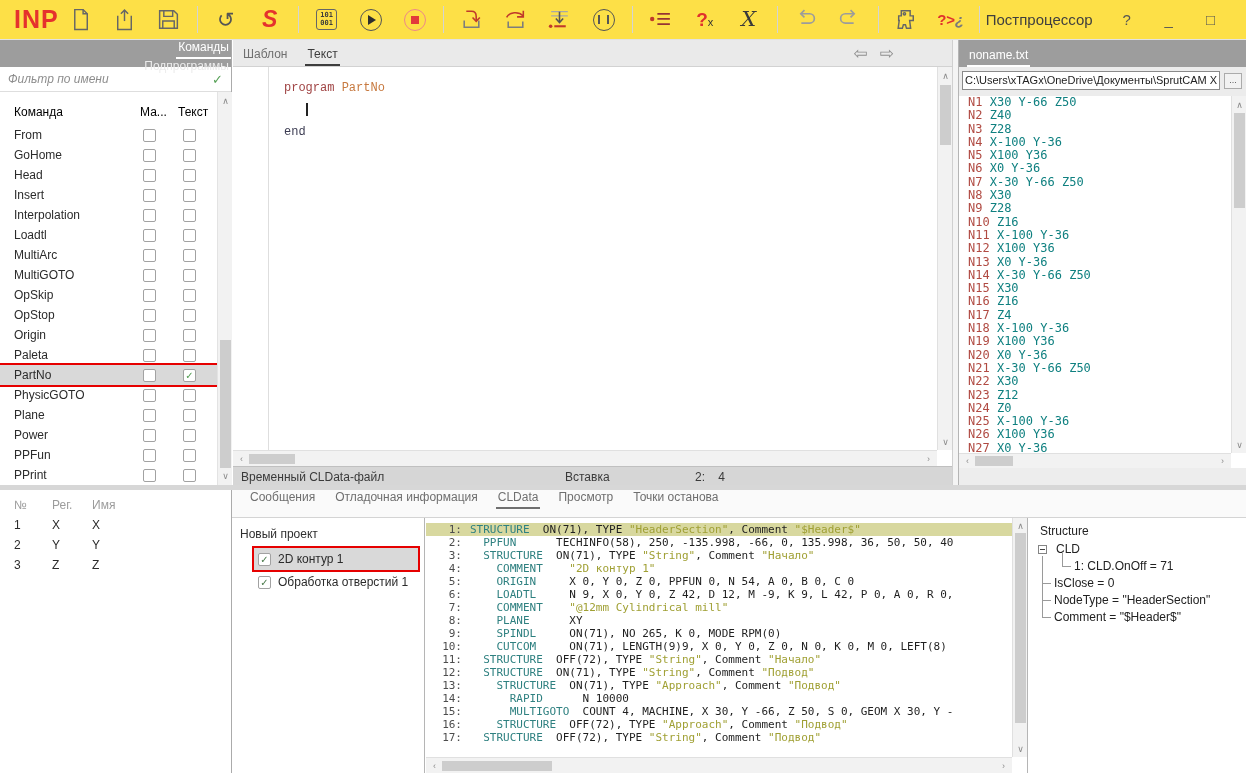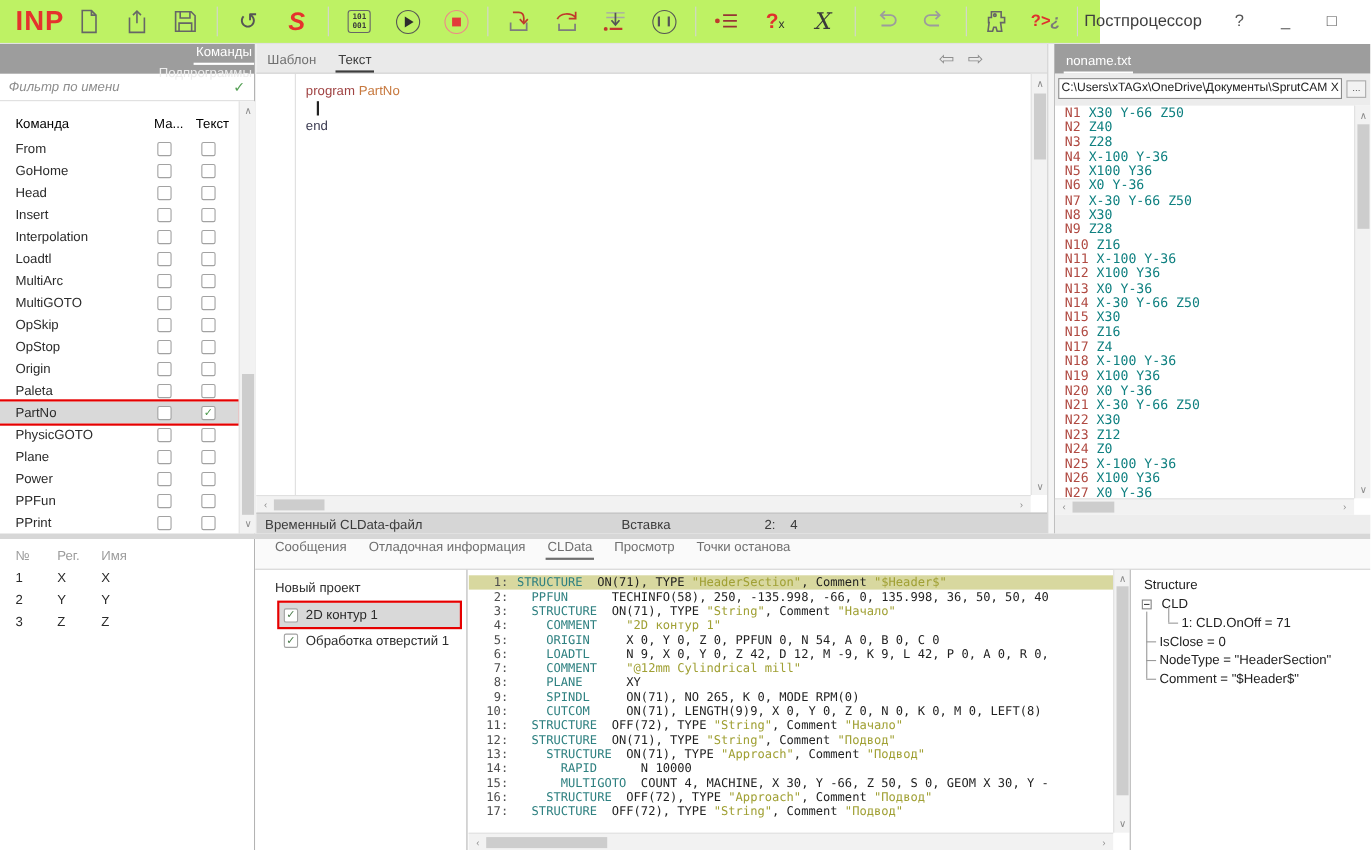--- a/index.html
+++ b/index.html
@@ -1,21 +1,21 @@
 <!DOCTYPE html>
 <html><head>
 <meta charset="utf-8">
 <style>
   html,body{margin:0;padding:0;background:#fff;}
   #app{position:relative;width:1246px;height:773px;background:#fff;overflow:hidden;
        font-family:"Liberation Sans",sans-serif;font-size:12px;color:#2b2b2b;}
   .abs{position:absolute;}
   
-  #toolbar{position:absolute;left:0;top:0;width:1000px;height:40px;display:flex;align-items:center;
-           border-bottom:1px solid #e2e2e2;box-sizing:border-box;padding-left:14px;background:#bef264;}
+  #toolbar{position:absolute;left:0;top:0;width:1246px;height:40px;display:flex;align-items:center;
+           border-bottom:1px solid #e2e2e2;box-sizing:border-box;padding-left:14px;background:#fde047;}
   #logo{color:#e5322d;font-weight:bold;font-size:25px;letter-spacing:1px;width:128px;font-family:"Liberation Sans",sans-serif;}
   .tb-btn{width:30px;height:30px;display:flex;align-items:center;justify-content:center;margin:0 7px;cursor:default;}
   .tb-btn svg{width:25px;height:25px;}
   .tb-sep{width:1px;height:27px;background:#d4d4d4;margin:0 6px;}
   .circ{width:22px;height:22px;border:1.7px solid #555;border-radius:50%;display:flex;align-items:center;justify-content:center;box-sizing:border-box;}
   .circ.red{border-color:#e88;}
   .tri{width:0;height:0;border-left:8px solid #2e2e2e;border-top:5px solid transparent;border-bottom:5px solid transparent;margin-left:2px;}
   .sqr{width:8px;height:8px;background:#e23b3b;}
   .pbars{width:7px;height:9px;border-left:2.4px solid #555;border-right:2.4px solid #555;}
   .bin{font-family:"DejaVu Sans Mono",monospace;font-size:7px;font-weight:bold;line-height:7.5px;
@@ -59,21 +59,21 @@
   #left-bot{left:0;top:490px;width:232px;height:283px;border-right:1px solid #ababab;box-sizing:border-box;background:#fff;}
   #reg-head span{position:absolute;top:8px;color:#9c9c9c;}
   .reg-row span{position:absolute;}
   
   #mid{left:233px;top:40px;width:719px;height:445px;background:#fff;}
   #mid-tabs{position:absolute;left:0;top:0;width:100%;height:27px;}
   #nav-arrows{position:absolute;right:58px;top:3px;display:flex;gap:12px;color:#8f8f8f;font-size:17px;}
   #editor{position:absolute;left:0;top:27px;width:704px;height:383px;}
   #gutter{position:absolute;left:0;top:0;width:36px;height:100%;border-right:1px solid #dedede;box-sizing:border-box;}
   #code{position:absolute;left:45px;top:7px;font-family:"DejaVu Sans Mono",monospace;font-size:12px;line-height:16px;}
-  #code pre{margin:0;font-family:Liberation Sans, sans-serif;}
+  #code pre{margin:6px;font-family:Liberation Mono, monospace;}
   .ek{color:#a04444;} .ei{color:#c7793f;} .ee{color:#3c3c52;}
   .caret{display:inline-block;width:2px;height:13px;background:#222;vertical-align:middle;}
   #mid-hsb{position:absolute;left:0;top:410px;width:704px;height:16px;border-top:1px solid #e0e0e0;box-sizing:border-box;}
   #mid-vsb{position:absolute;left:704px;top:27px;width:15px;height:383px;border-left:1px solid #e0e0e0;box-sizing:border-box;}
   #mid-status{position:absolute;left:0;top:426px;width:719px;height:19px;background:#d6d6d6;border-top:1px solid #c0c0c0;
               box-sizing:border-box;color:#3a3a3a;}
   #mid-status span{position:absolute;top:3px;}
   
   #right{left:958px;top:40px;width:288px;height:445px;border-left:1px solid #b5b5b5;box-sizing:border-box;background:#fff;}
   #right-tabs{position:absolute;left:0;top:0;width:100%;height:27px;}
@@ -89,21 +89,21 @@
   #right-hsb{position:absolute;left:0;top:413px;width:272px;height:15px;border-top:1px solid #e0e0e0;box-sizing:border-box;}
   #right-pad{position:absolute;left:0;top:428px;width:288px;height:17px;background:#ededed;}
   
   #split-h{left:0;top:485px;width:1246px;height:5px;background:#d7d7d7;}
   #split-v{left:952px;top:40px;width:6px;height:445px;background:#f4f4f4;border-left:1px solid #d0d0d0;box-sizing:border-box;}
   
   #bottom{left:232px;top:490px;width:1014px;height:283px;background:#fff;}
   #bot-tabs{position:absolute;left:0;top:0;width:100%;height:28px;background:#fafafa;border-bottom:1px solid #d4d4d4;
             box-sizing:border-box;display:flex;align-items:flex-start;color:#6f6f6f;}
   #tree{position:absolute;left:0;top:28px;width:193px;height:255px;border-right:1px solid #b5b5b5;box-sizing:border-box;}
-  #tree-title{position:absolute;left:18px;top:9px;color:#2f2f2f;}
+  #tree-title{position:absolute;left:8px;top:9px;color:#2f2f2f;}
   .tree-row{position:absolute;left:22px;width:164px;height:22px;display:flex;align-items:center;gap:7px;padding-left:4px;box-sizing:border-box;}
   .tree-row.sel{background:#d9d9d9;}
   .tree-row .cb{color:#4a7a4a;}
   #cld{position:absolute;left:194px;top:28px;width:586px;height:239px;overflow:hidden;
        font-family:"DejaVu Sans Mono",monospace;font-size:11px;line-height:13px;padding-top:5px;box-sizing:border-box;}
   .cl-line{display:flex;white-space:pre;}
   .cl-line.hl{background:#d8d89f;}
   .cl-num{width:44px;text-align:right;padding-right:8px;color:#4d4d4d;flex:none;box-sizing:border-box;}
   .k{color:#2e8080;} .s{color:#a0a034;} .p{color:#1f1f1f;}
   #cld-vsb{position:absolute;left:780px;top:28px;width:15px;height:239px;border-left:1px solid #e0e0e0;box-sizing:border-box;}

